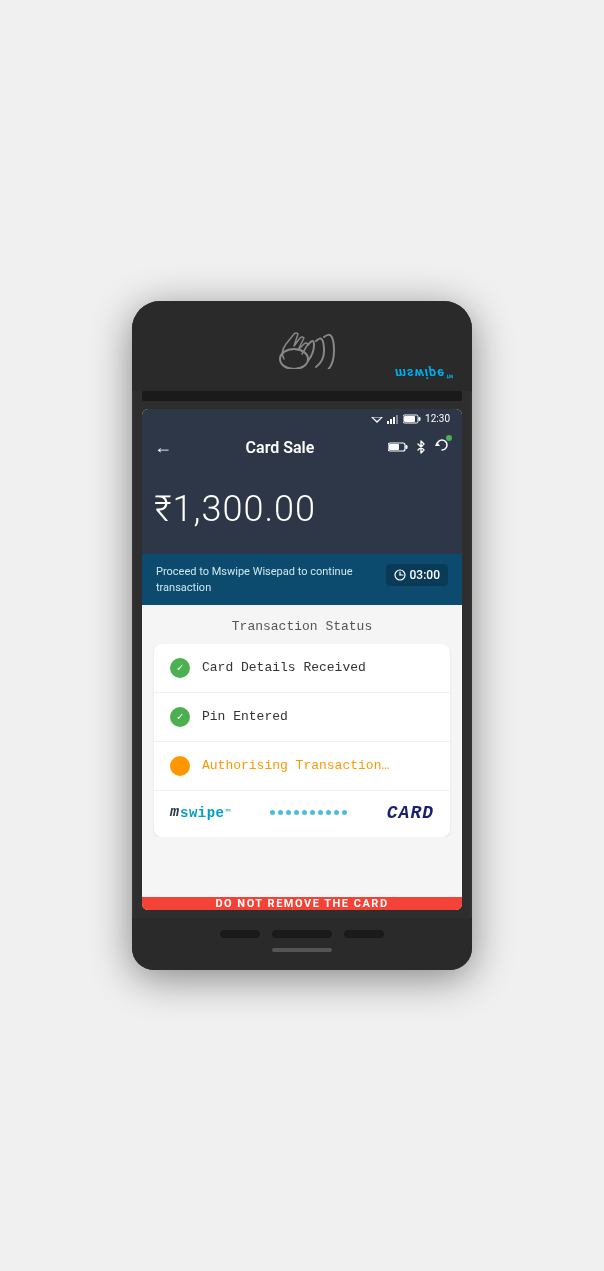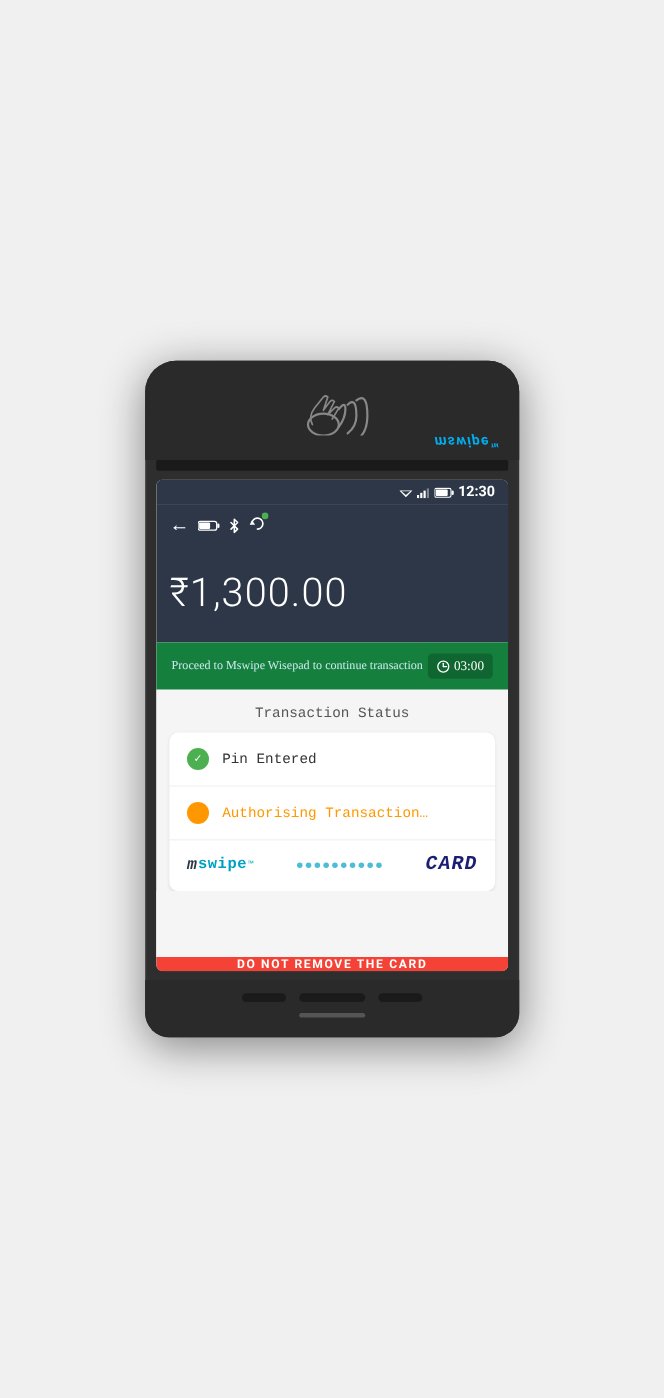--- a/index.html
+++ b/index.html
@@ -79,22 +79,22 @@
       padding: 4px 12px;
       gap: 6px;
     }
     .status-icons {
       display: flex;
       align-items: center;
       gap: 4px;
     }
     .status-time {
       color: white;
-      font-size: 13px;
-      font-weight: 700;
+      font-size: 10px;
+      font-weight: 400;
     }
 
     
     .app-header {
       background: #2d3748;
       display: flex;
       align-items: center;
       padding: 8px 12px 12px;
       gap: 8px;
     }
@@ -123,27 +123,26 @@
     }
     .amount-text {
       color: white;
       font-size: 36px;
       font-weight: 300;
       letter-spacing: 1px;
     }
 
     
     .banner {
-      background: #15803d;
-      display: flex;
-      align-items: center;
+      background: #0c4a6e;
+      display: flex;
+      align-items: flex-start;
       justify-content: space-between;
       padding: 10px 14px;
       margin: 0;
-      font-family: Liberation Serif, serif;
     }
     .banner-text {
       color: #cde8f0;
       font-size: 11px;
       line-height: 1.4;
       flex: 1;
     }
     .timer-badge {
       background: rgba(0,0,0,0.2);
       border-radius: 4px;
@@ -347,20 +346,21 @@
             <rect x="0" y="1" width="15" height="8" rx="1.5" fill="none" stroke="white" stroke-width="1"></rect>
             <rect x="15.5" y="3" width="2" height="4" rx="1" fill="white"></rect>
             <rect x="1" y="2" width="11" height="6" rx="1" fill="white"></rect>
           </svg>
           <span class="status-time">12:30</span>
         </div>
       </div>
 
       <div class="app-header">
         <span class="back-arrow">←</span>
+        <span class="header-title">Card Sale</span>
         <div class="header-icons">
 
           <svg width="20" height="12" viewBox="0 0 20 12">
             <rect x="0" y="2" width="17" height="8" rx="2" fill="none" stroke="white" stroke-width="1.2"></rect>
             <rect x="17.5" y="4" width="2" height="4" rx="1" fill="white"></rect>
             <rect x="1" y="3" width="10" height="6" rx="1" fill="white"></rect>
           </svg>
 
           <svg width="10" height="14" viewBox="0 0 10 14">
             <path d="M2,4 L8,10 L5,13 L5,1 L8,4 L2,10" fill="none" stroke="white" stroke-width="1.4" stroke-linecap="round" stroke-linejoin="round"></path>
@@ -390,20 +390,24 @@
           </svg>
           <span>03:00</span>
         </div>
       </div>
 
       <div class="content-area">
         <div class="section-title">Transaction Status</div>
 
         <div class="status-list">
 
+          <div class="status-item">
+            <div class="status-icon-check"></div>
+            <span class="status-label">Card Details Received</span>
+          </div>
 
           <div class="status-item">
             <div class="status-icon-check"></div>
             <span class="status-label">Pin Entered</span>
           </div>
 
           <div class="status-item">
             <div class="status-icon-dot"></div>
             <span class="status-label-orange">Authorising Transaction…</span>
           </div>

